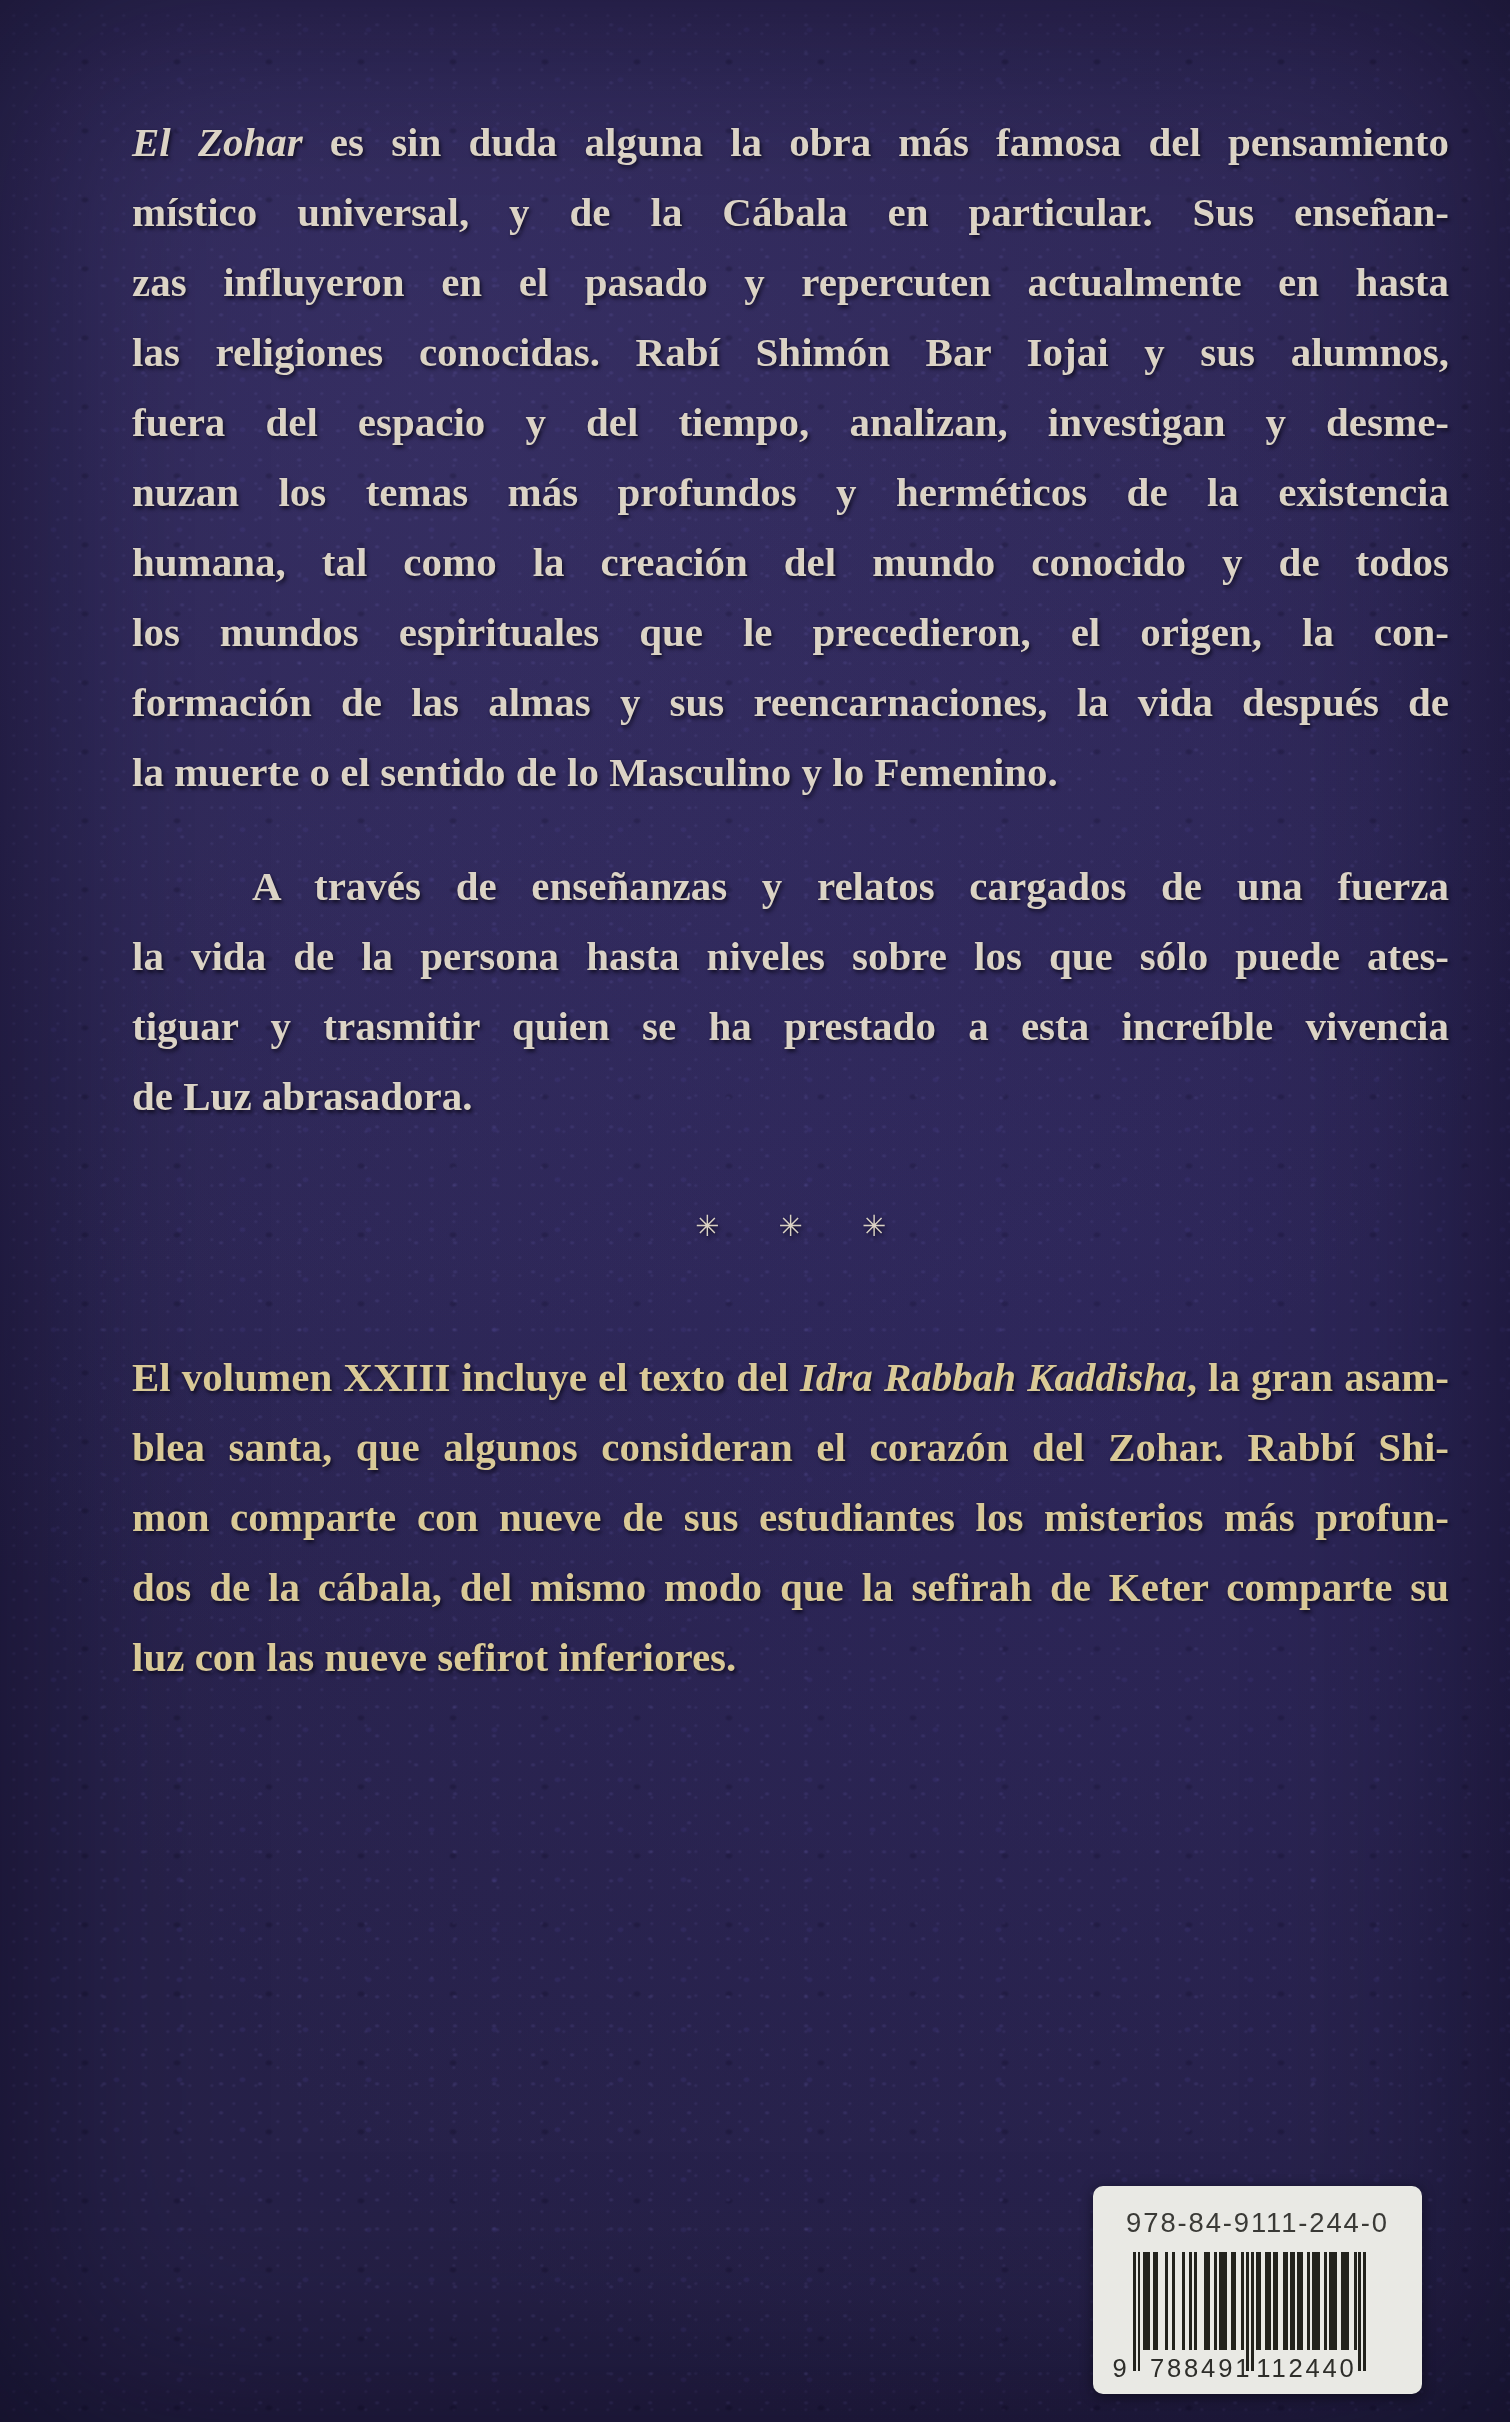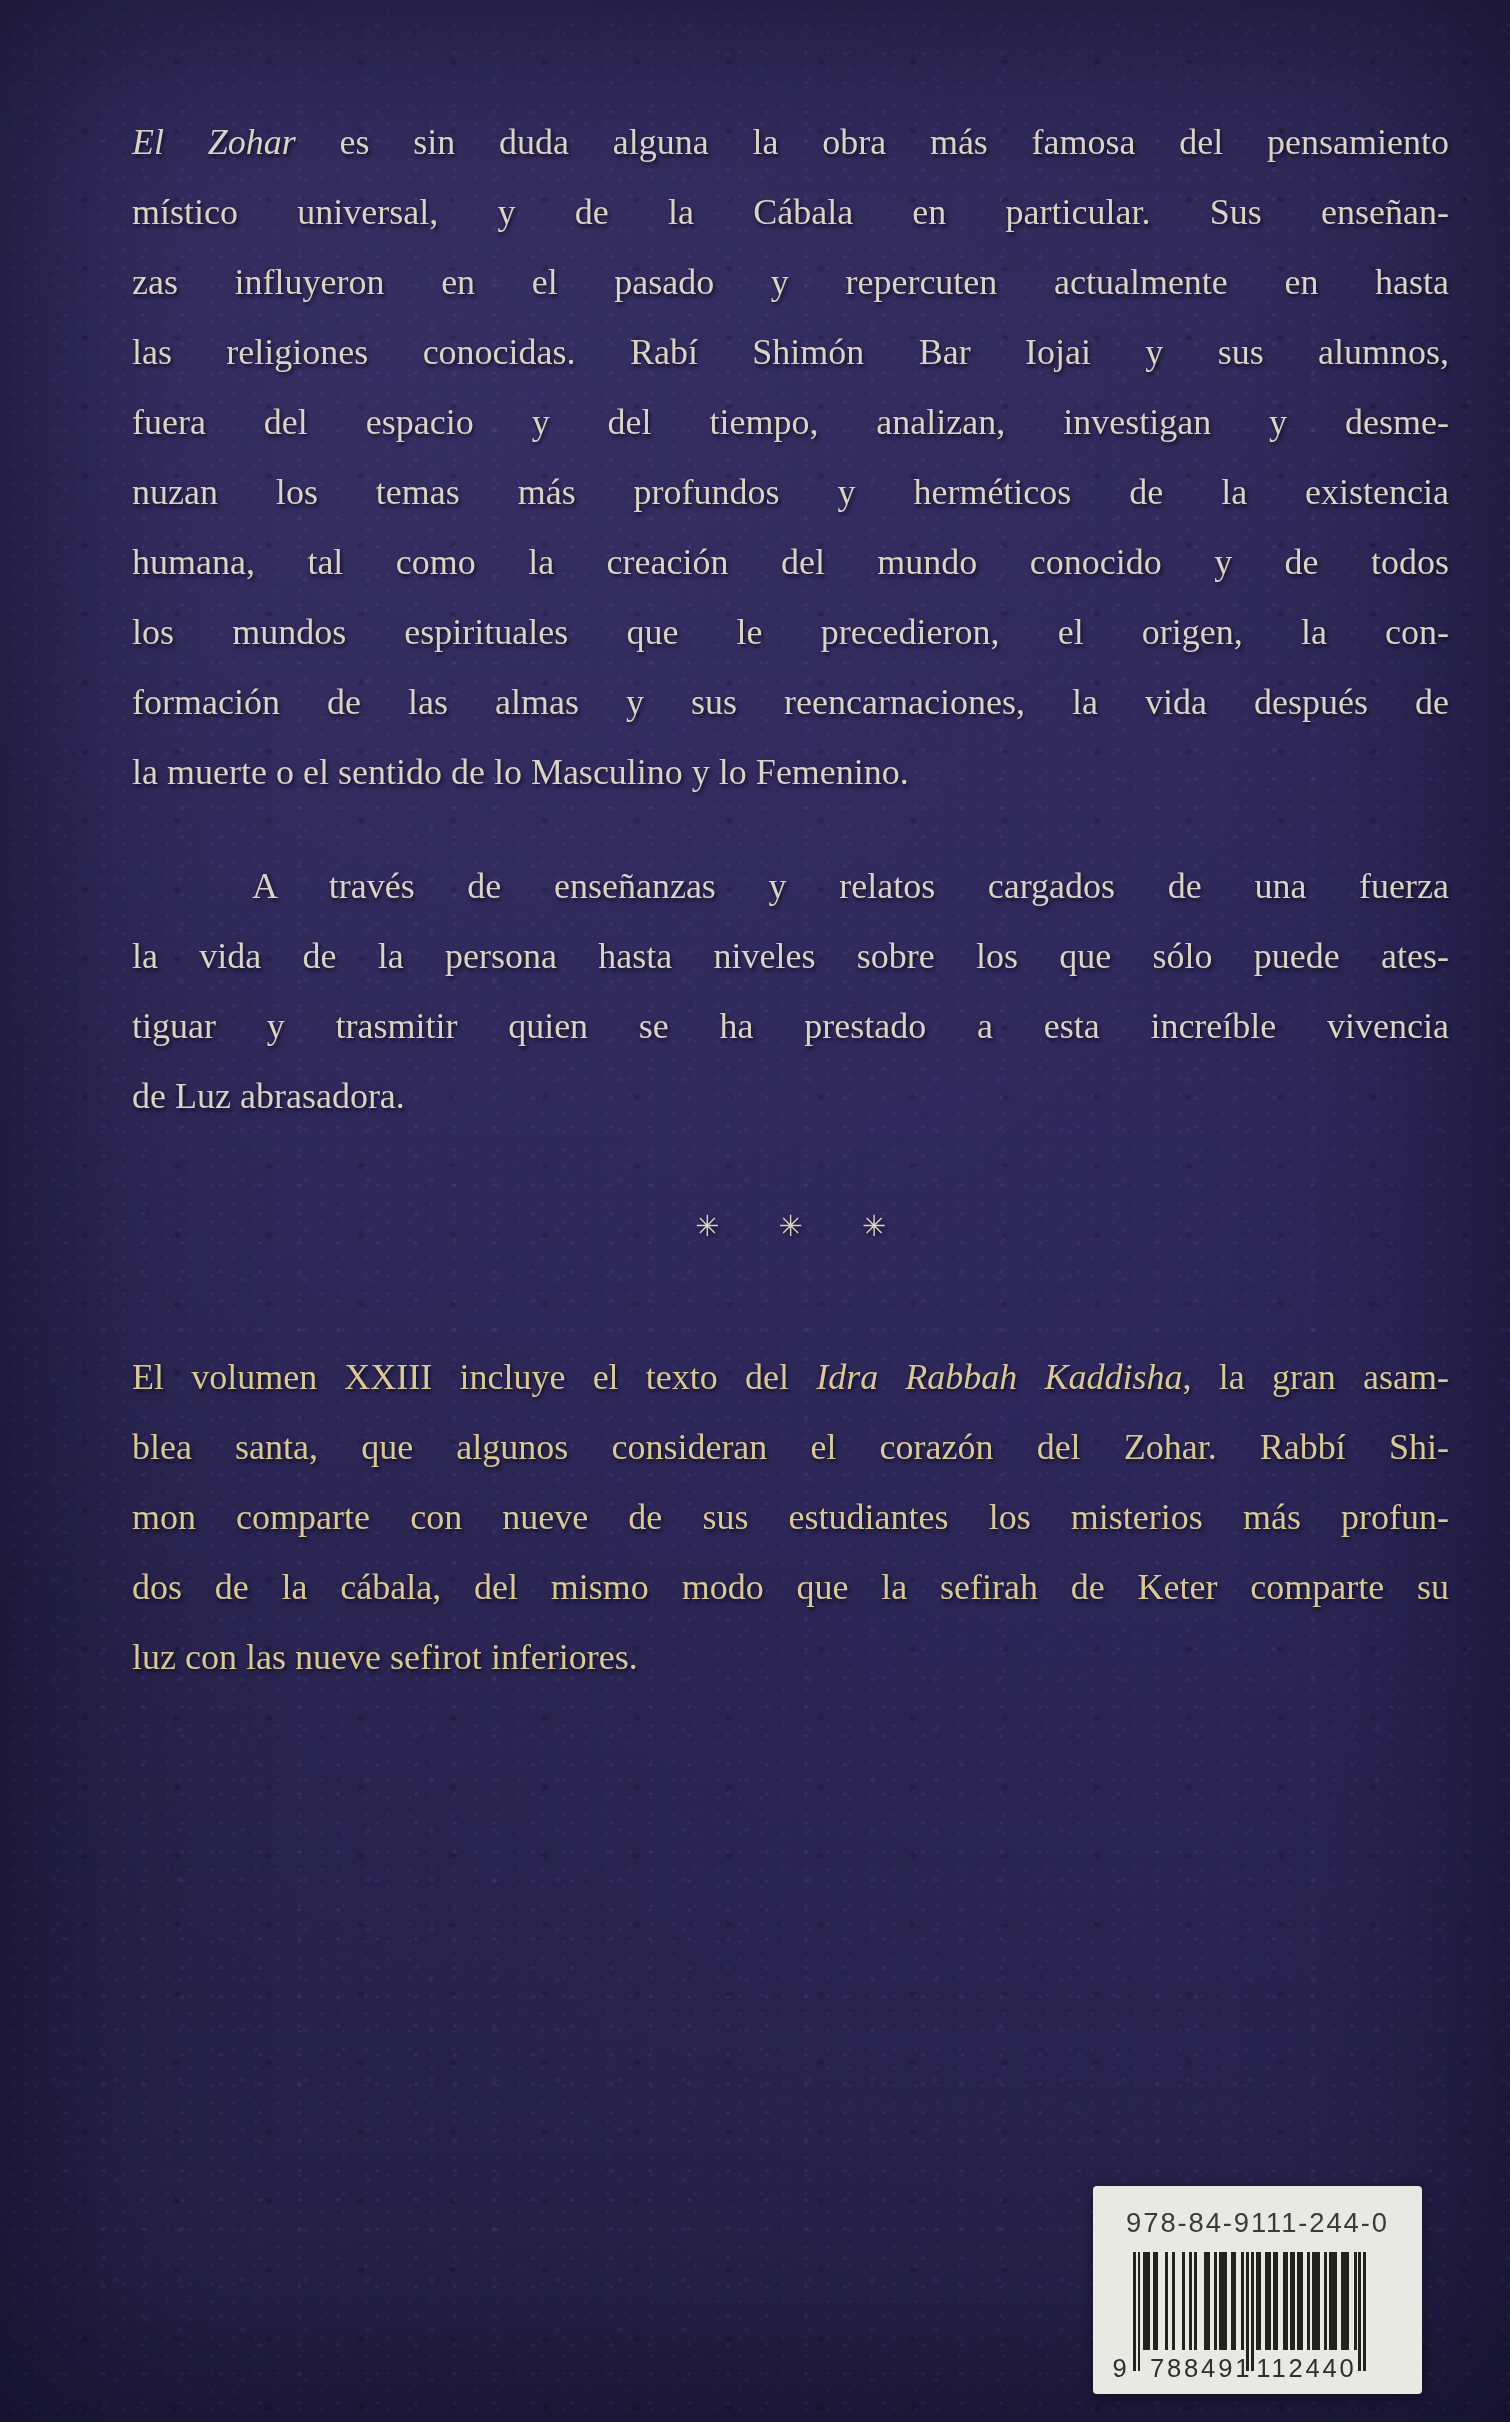--- a/index.html
+++ b/index.html
@@ -21,25 +21,26 @@
     box-shadow:inset 0 0 227px rgba(5,3,18,.62);
     font-family:"Liberation Serif","DejaVu Serif",serif;
   }
   .text-block{
     position:absolute;left:132px;top:107px;width:1317px;
   }
   .para{display:block;}
   .line{
     display:block;
     height:70px;line-height:70px;
-    font-size:36px;
+    font-size:41px;
     white-space:normal;
     text-align:justify;
     text-align-last:justify;
     overflow:visible;
+    font-weight:bold;
   }
   .line.last{text-align:left;text-align-last:left;}
   .line.indent{padding-left:120px;}
   .it{font-style:italic;}
   .cream .line, .separator{
     color:#dbd3c5;
     text-shadow:1.9px 2.8px 3.8px rgba(8,6,20,.65), 0 0 1.9px rgba(25,18,48,.45);
   }
   .gold .line{
     color:#d9c997;
@@ -51,21 +52,21 @@
     margin-top:59px;height:72px;
     display:flex;align-items:center;justify-content:center;gap:59px;
     font-family:"DejaVu Sans","Liberation Sans",sans-serif;
     font-size:29px;
   }
   #para-2{margin-top:80px;}
 
   
   .barcode-box{
     position:absolute;left:1093px;top:2186px;width:329px;height:208px;
-    background:#e9e9e4;border-radius:4px;
+    background:#e9e9e4;border-radius:10px;
     box-shadow:0 2.8px 13.2px rgba(0,0,0,.45);
   }
   .isbn{
     position:absolute;top:21px;left:0;width:100%;
     text-align:center;
     font-family:"Liberation Sans","DejaVu Sans",sans-serif;
     font-size:27.4px;letter-spacing:1.9px;
     color:#3a3a36;
   }
   .bars{

